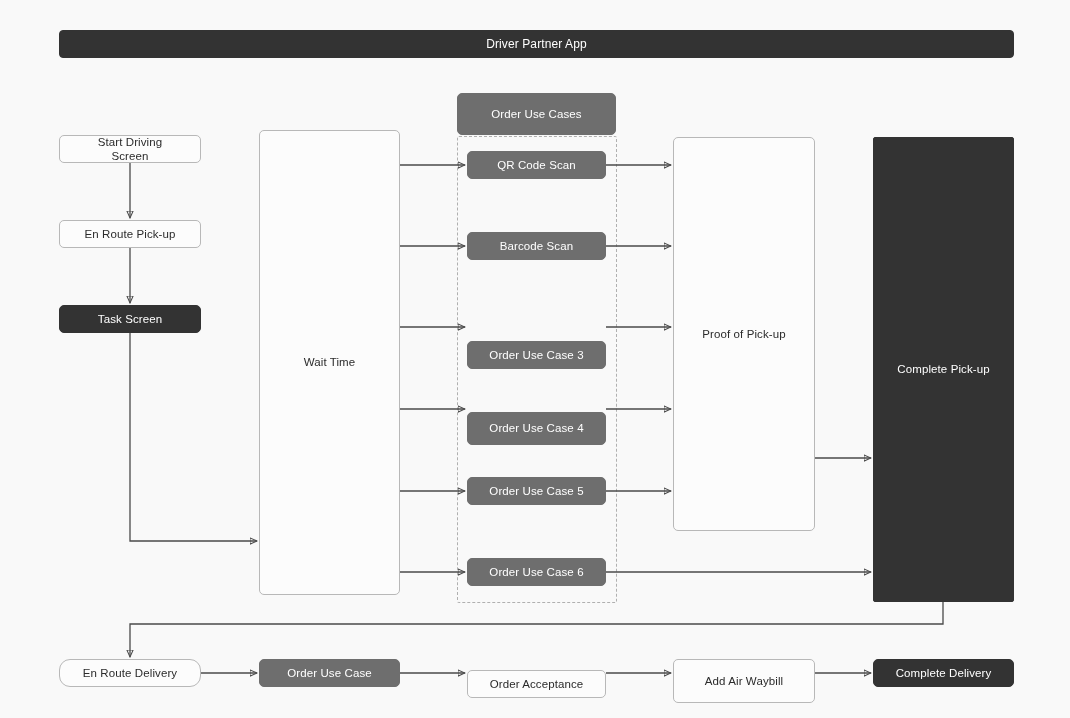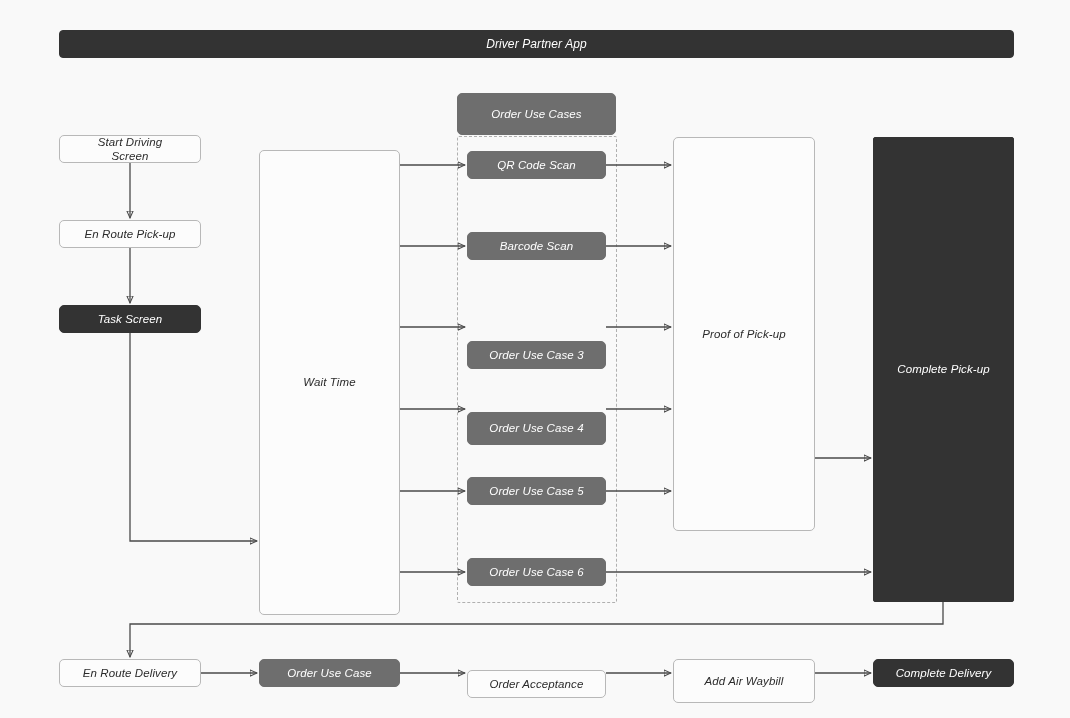--- a/index.html
+++ b/index.html
@@ -20,21 +20,20 @@
     box-sizing: border-box;
     display: flex;
     align-items: center;
     justify-content: center;
     text-align: center;
     border-radius: 5px;
     font-size: 11.5px;
     letter-spacing: .1px;
     line-height: 1.25;
     padding: 2px 18px;
-    font-style: italic;
   }
   .node.light {
     background: #fcfcfc;
     border: 1px solid #b8b8b8;
     color: #2b2b2b;
   }
   .node.gray {
     background: #6e6e6e;
     border: 1px solid #6e6e6e;
     color: #ffffff;
@@ -90,21 +89,21 @@
   <div class="node light" style="left:59px; top:135px; width:142px; height:28px;">
     <span>Start Driving Screen</span>
   </div>
   <div class="node light" style="left:59px; top:220px; width:142px; height:28px;">
     <span>En Route Pick-up</span>
   </div>
   <div class="node dark" style="left:59px; top:305px; width:142px; height:28px;">
     <span>Task Screen</span>
   </div>
 
-  <div class="node light tall" style="left:259px; top:150px; width:141px; height:465px;text-align:center;">
+  <div class="node light tall" style="left:259px; top:130px; width:141px; height:465px;text-align:center;">
     <span>Wait Time</span>
   </div>
 
   <div class="node gray" style="left:467px; top:151px; width:139px; height:28px;">
     <span>QR Code Scan</span>
   </div>
   <div class="node gray" style="left:467px; top:232px; width:139px; height:28px;">
     <span>Barcode Scan</span>
   </div>
   <div class="node gray" style="left:467px; top:313px; width:139px; height:28px;margin-top:28px;">
@@ -121,21 +120,21 @@
   </div>
 
   <div class="node light tall" style="left:673px; top:137px; width:142px; height:394px;">
     <span>Proof of Pick-up</span>
   </div>
 
   <div class="node dark tall" style="left:873px; top:137px; width:141px; height:465px; border-radius:2px;">
     <span>Complete Pick-up</span>
   </div>
 
-  <div class="node light" style="left:59px; top:659px; width:142px; height:28px;">
+  <div class="node light" style="left:59px; top:659px; width:142px; height:28px;border-radius:11px;">
     <span>En Route Delivery</span>
   </div>
   <div class="node gray" style="left:259px; top:659px; width:141px; height:28px;">
     <span>Order Use Case</span>
   </div>
   <div class="node light" style="left:467px; top:659px; width:139px; height:28px;margin-top:11px;">
     <span>Order Acceptance</span>
   </div>
   <div class="node light" style="left:673px; top:659px; width:142px; height:44px;">
     <span>Add Air Waybill</span>

